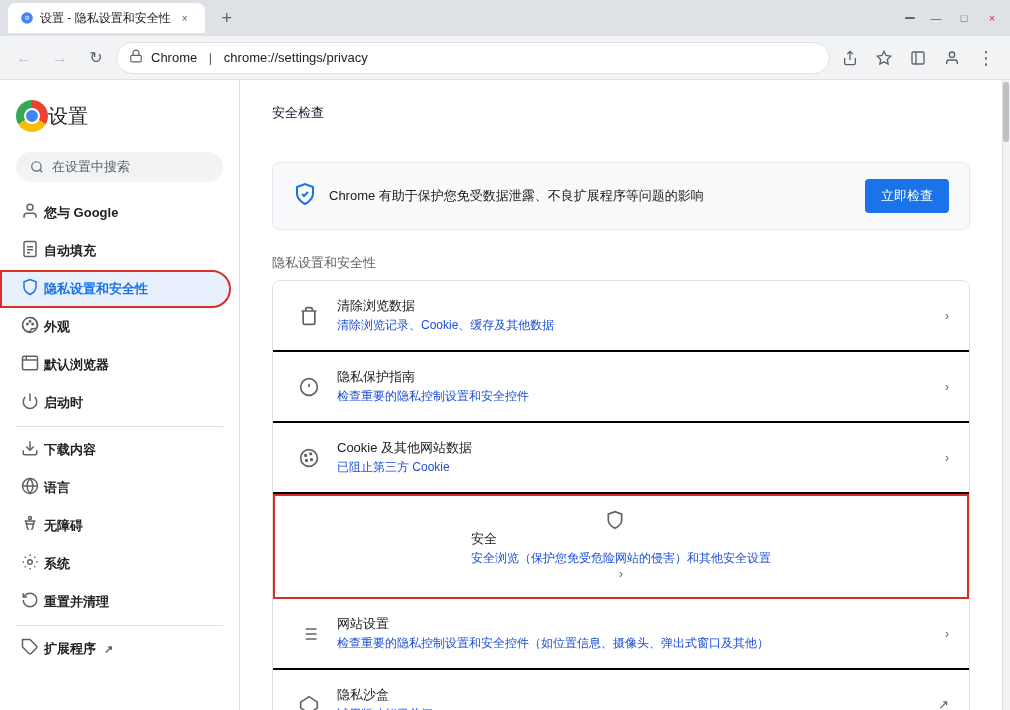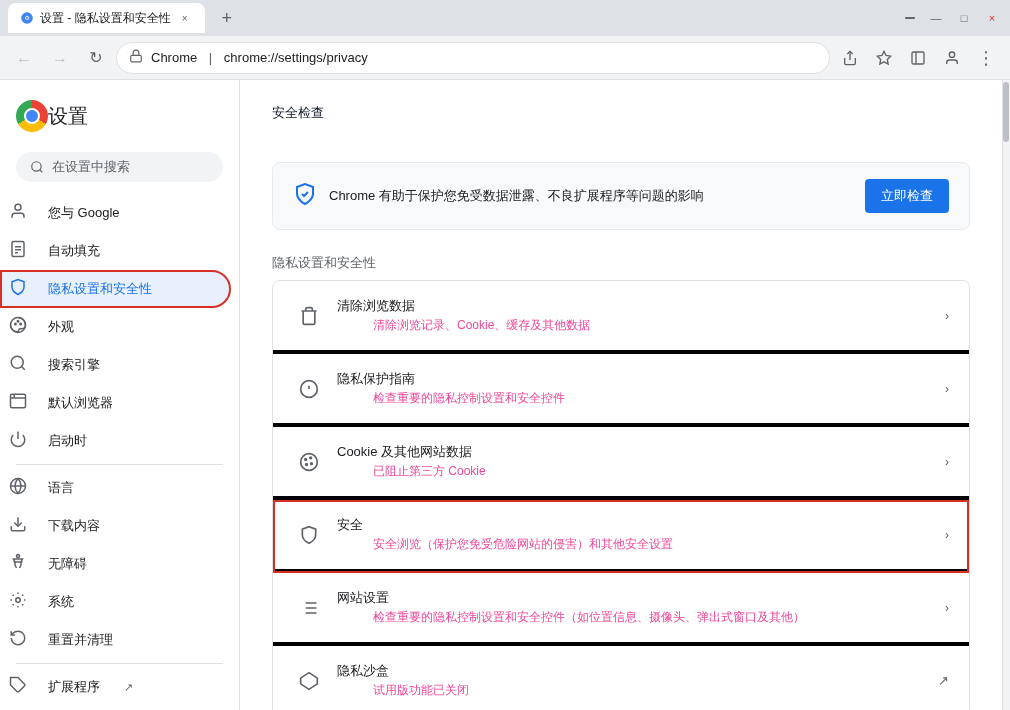--- a/index.html
+++ b/index.html
@@ -108,28 +108,29 @@
       background: #4285f4;
       border-radius: 50%;
       position: absolute;
       border: 2px solid #fff;
     }
     .sidebar-title { font-size: 20px; color: #202124; font-weight: 400; }
 
     .sidebar-item {
       display: flex;
       align-items: center;
-      gap: 20px;
-      padding: 8px 8px;
+      gap: 4px;
+      padding: 8px 20px;
       cursor: pointer;
       color: #202124;
       font-size: 13px;
       border-radius: 0 24px 24px 0;
       margin-right: 8px;
       position: relative;
+      font-weight: bold;
     }
     .sidebar-item.active {
       background: #e8f0fe;
       color: #1a73e8;
     }
     .sidebar-item.active .sidebar-icon { color: #1a73e8; }
     .sidebar-item.active-bordered {
       outline: 2px solid #d93025;
       outline-offset: -2px;
     }
@@ -186,44 +187,45 @@
     .settings-list {
       border: 1px solid #e0e0e0;
       border-radius: 8px;
       overflow: hidden;
     }
 
     .settings-item {
       display: flex;
       align-items: center;
       padding: 16px 20px;
-      border-bottom: 4px solid #000000;
+      border-bottom: 2px solid #000000;
       cursor: pointer;
       background: #fff;
       position: relative;
     }
     .settings-item:last-child { border-bottom: none; }
     .settings-item.highlighted {
       outline: 2px solid #d93025;
       outline-offset: -2px;
       z-index: 1;
+      flex-direction: column;
     }
     .settings-item-icon {
       width: 32px;
       min-width: 32px;
       display: flex;
       align-items: center;
       justify-content: center;
       color: #5f6368;
       font-size: 18px;
       margin-right: 12px;
     }
     .settings-item-content { flex: 1; }
     .settings-item-title { font-size: 13px; color: #202124; margin-bottom: 2px; }
-    .settings-item-subtitle { font-size: 12px; color: #ec4899; margin-left: 36px; }
+    .settings-item-subtitle { font-size: 12px; color: #1d4ed8; }
     .settings-item-arrow { color: #5f6368; font-size: 12px; }
     .settings-item-external { color: #5f6368; font-size: 14px; }
 
     
     .content::-webkit-scrollbar { width: 8px; }
     .content::-webkit-scrollbar-track { background: #f1f3f4; }
     .content::-webkit-scrollbar-thumb { background: #bdc1c6; border-radius: 4px; }
     .sidebar::-webkit-scrollbar { width: 4px; }
     .sidebar::-webkit-scrollbar-thumb { background: #bdc1c6; border-radius: 2px; }
   </style>
@@ -354,29 +356,20 @@
             <circle cx="12" cy="12" r="10"></circle>
             <path d="M12 2a10 10 0 0 1 10 10c0 2.76-2.24 5-5 5h-2a2 2 0 0 0-2 2 2 2 0 0 1-2 2A10 10 0 0 1 2 12"></path>
             <circle cx="8.5" cy="10.5" r="1" fill="currentColor"></circle>
             <circle cx="15.5" cy="10.5" r="1" fill="currentColor"></circle>
             <circle cx="12" cy="7" r="1" fill="currentColor"></circle>
           </svg>
       </span>
       <span>外观</span>
     </div>
 
-    <div class="sidebar-item">
-      <span class="sidebar-icon">
-        <svg width="18" height="18" viewBox="0 0 24 24" fill="none" stroke="currentColor" stroke-width="2">
-            <circle cx="11" cy="11" r="8"></circle>
-            <path d="m21 21-4.35-4.35"></path>
-          </svg>
-      </span>
-      <span>搜索引擎</span>
-    </div>
 
     <div class="sidebar-item">
       <span class="sidebar-icon">
         <svg width="18" height="18" viewBox="0 0 24 24" fill="none" stroke="currentColor" stroke-width="2">
             <rect x="2" y="3" width="20" height="18" rx="2"></rect>
             <line x1="2" y1="8" x2="22" y2="8"></line>
             <line x1="7" y1="3" x2="7" y2="8"></line>
           </svg>
       </span>
       <span>默认浏览器</span>
@@ -390,37 +383,37 @@
           </svg>
       </span>
       <span>启动时</span>
     </div>
 
     <div style="height:1px; background:#e0e0e0; margin: 4px 16px;"></div>
 
     <div class="sidebar-item">
       <span class="sidebar-icon">
         <svg width="18" height="18" viewBox="0 0 24 24" fill="none" stroke="currentColor" stroke-width="2">
+            <path d="M21 15v4a2 2 0 0 1-2 2H5a2 2 0 0 1-2-2v-4"></path>
+            <polyline points="7,10 12,15 17,10"></polyline>
+            <line x1="12" y1="15" x2="12" y2="3"></line>
+          </svg>
+      </span>
+      <span>下载内容</span>
+    </div>
+
+    <div class="sidebar-item">
+      <span class="sidebar-icon">
+        <svg width="18" height="18" viewBox="0 0 24 24" fill="none" stroke="currentColor" stroke-width="2">
             <circle cx="12" cy="12" r="10"></circle>
             <line x1="2" y1="12" x2="22" y2="12"></line>
             <path d="M12 2a15.3 15.3 0 0 1 4 10 15.3 15.3 0 0 1-4 10 15.3 15.3 0 0 1-4-10 15.3 15.3 0 0 1 4-10z"></path>
           </svg>
       </span>
       <span>语言</span>
-    </div>
-
-    <div class="sidebar-item">
-      <span class="sidebar-icon">
-        <svg width="18" height="18" viewBox="0 0 24 24" fill="none" stroke="currentColor" stroke-width="2">
-            <path d="M21 15v4a2 2 0 0 1-2 2H5a2 2 0 0 1-2-2v-4"></path>
-            <polyline points="7,10 12,15 17,10"></polyline>
-            <line x1="12" y1="15" x2="12" y2="3"></line>
-          </svg>
-      </span>
-      <span>下载内容</span>
     </div>
 
     <div class="sidebar-item">
       <span class="sidebar-icon">
         <svg width="18" height="18" viewBox="0 0 24 24" fill="none" stroke="currentColor" stroke-width="2">
             <circle cx="12" cy="4" r="2"></circle>
             <line x1="6" y1="12" x2="18" y2="12"></line>
             <path d="M8 12v4l2 4"></path>
             <path d="M16 12v4l-2 4"></path>
             <path d="M8 12l-2-4h12l-2 4"></path>

